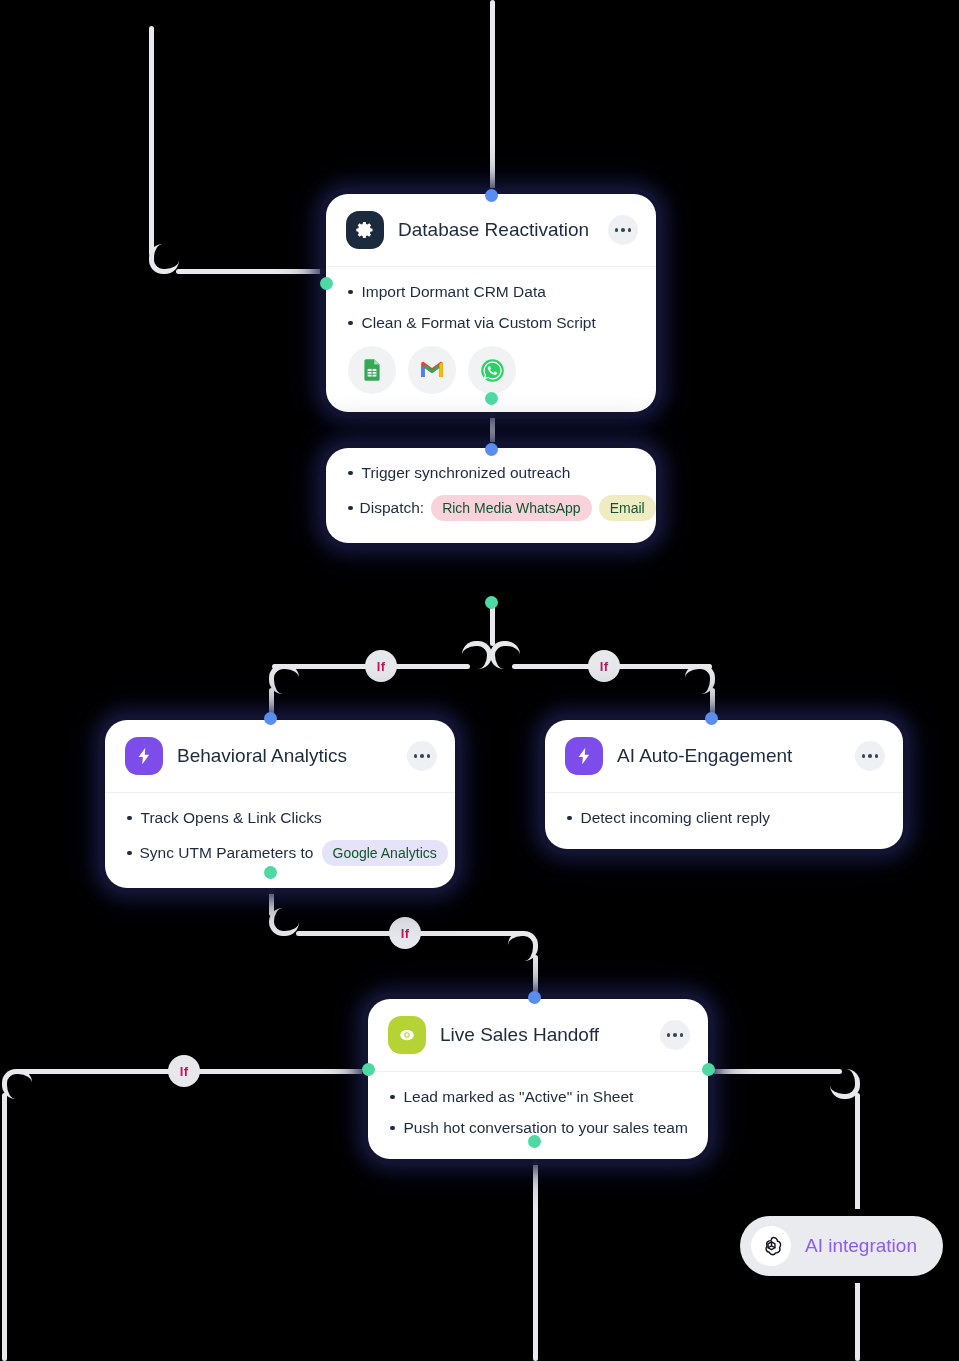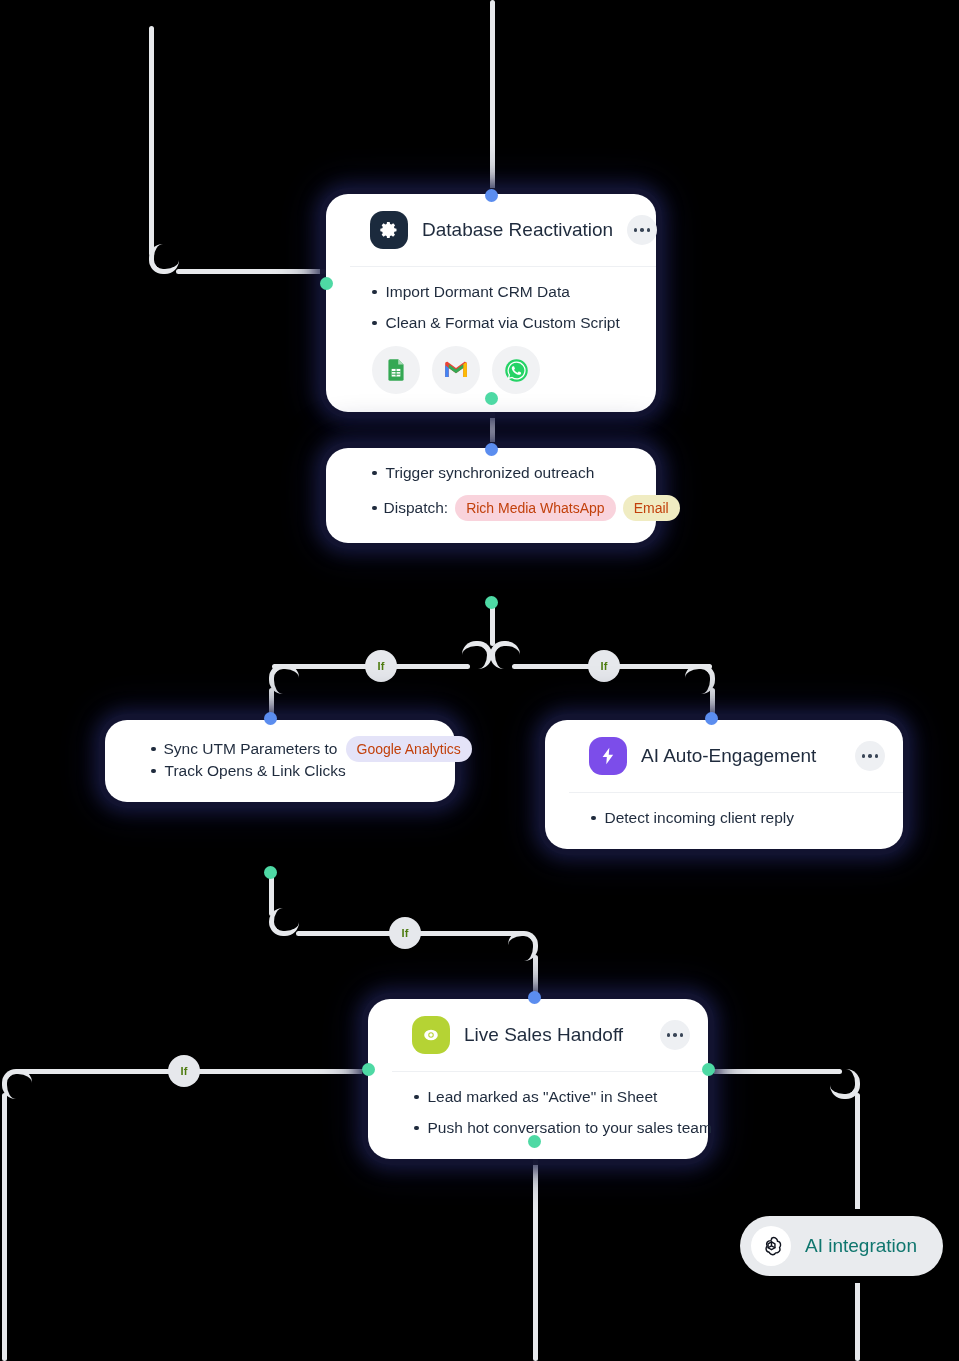--- a/index.html
+++ b/index.html
@@ -33,22 +33,22 @@
   .c-bl { border-top: none; border-right: none; }
   .c-tr { border-bottom: none; border-left: none; }
   .c-tl { border-bottom: none; border-right: none; }
 
   
   .if-badge {
     position: absolute;
     width: 32px; height: 32px;
     border-radius: 50%;
     background: #e6e8ec;
-    color: #4d7c0f;
-    font-size: 11px;
+    color: #be185d;
+    font-size: 13px;
     font-weight: 700;
     display: flex; align-items: center; justify-content: center;
     z-index: 9;
     letter-spacing: 0.2px;
   }
 
   
   .port {
     position: absolute;
     width: 13px; height: 13px;
@@ -61,21 +61,20 @@
   
   .card {
     position: absolute;
     background: #ffffff;
     border-radius: 22px;
     z-index: 10;
     box-shadow:
       0 0 0 6px rgba(18,20,48,0.92),
       0 0 16px 10px rgba(26,28,72,0.75),
       0 0 34px 16px rgba(20,22,60,0.45);
-    padding-left: 24px;
   }
   .card-head {
     display: flex;
     align-items: center;
     gap: 14px;
     padding: 17px 18px 17px 20px;
     border-bottom: 1px solid #eef0f3;
   }
   .card-icon {
     width: 38px; height: 38px;
@@ -116,21 +115,21 @@
   .bullet-row:last-child { margin-bottom: 0; }
   .dot-mark {
     width: 4.5px; height: 4.5px; border-radius: 50%;
     background: #1f2b3d; flex: 0 0 auto;
   }
   .badge {
     display: inline-flex; align-items: center;
     padding: 5px 11px;
     border-radius: 999px;
     font-size: 14px;
-    color: #c2410c;
+    color: #14532d;
     white-space: nowrap;
   }
   .badge.pink  { background: #f9d3dc; }
   .badge.cream { background: #f0ecc2; }
   .badge.lav   { background: #e4e3f8; }
 
   .plus-btn {
     width: 25px; height: 25px; border-radius: 50%;
     background: #eef0f3; color: #4a5565;
     display: flex; align-items: center; justify-content: center;
@@ -154,21 +153,21 @@
     padding: 10px 26px 10px 11px;
     z-index: 14;
     box-shadow: 0 0 0 7px #000;
   }
   .ai-pill .logo-circ {
     width: 40px; height: 40px; border-radius: 50%;
     background: #ffffff;
     display: flex; align-items: center; justify-content: center;
   }
   .ai-pill .ai-label {
-    font-size: 19px; color: #0f766e; white-space: nowrap;
+    font-size: 19px; color: #8b5cf6; white-space: nowrap;
   }
 </style>
 </head>
 <body>
 
 <div id="stage">
 
   <div class="wire v" style="left:490px; top:0px; height:198px;"></div>
 
   <div class="wire v" style="left:149px; top:26px; height:230px;"></div>
@@ -278,29 +277,42 @@
         <span>Dispatch:</span>
         <span class="badge pink">Rich Media WhatsApp</span>
         <span class="badge cream">Email</span>
       </div>
     </div>
   </div>
   <div class="port blue" style="left:485px; top:443px;"></div>
   <div class="port green" style="left:485px; top:596px;"></div>
 
   <div class="card" style="left:105px; top:720px; width:350px;">
+    <div class="card-head">
+      <div class="card-icon" style="background:#7c4dea;">
+        <svg width="20" height="20" viewBox="0 0 24 24" fill="#ffffff">
+          <path d="M13.6 2L5.5 13.2h5.1L9.9 22l8.3-11.4h-5.3L13.6 2z"></path>
+        </svg>
+      </div>
+      <div class="card-title">Behavioral Analytics</div>
+      <div class="dots-btn">
+          <i></i>
+          <i></i>
+          <i></i>
+        </div>
+    </div>
     <div class="card-body" style="padding-bottom:22px;">
+      <div class="bullet-row">
+        <span class="dot-mark"></span>
+        <span>Track Opens &amp; Link Clicks</span>
+      </div>
       <div class="bullet-row" style="margin-bottom:0; gap:8px;">
         <span class="dot-mark"></span>
         <span>Sync UTM Parameters to</span>
         <span class="badge lav">Google Analytics</span>
-      </div>
-      <div class="bullet-row">
-        <span class="dot-mark"></span>
-        <span>Track Opens &amp; Link Clicks</span>
       </div>
     </div>
   </div>
   <div class="port blue" style="left:264px; top:712px;"></div>
   <div class="port green" style="left:264px; top:866px;"></div>
 
   <div class="card" style="left:545px; top:720px; width:358px;">
     <div class="card-head">
       <div class="card-icon" style="background:#7c4dea;">
         <svg width="20" height="20" viewBox="0 0 24 24" fill="#ffffff">

